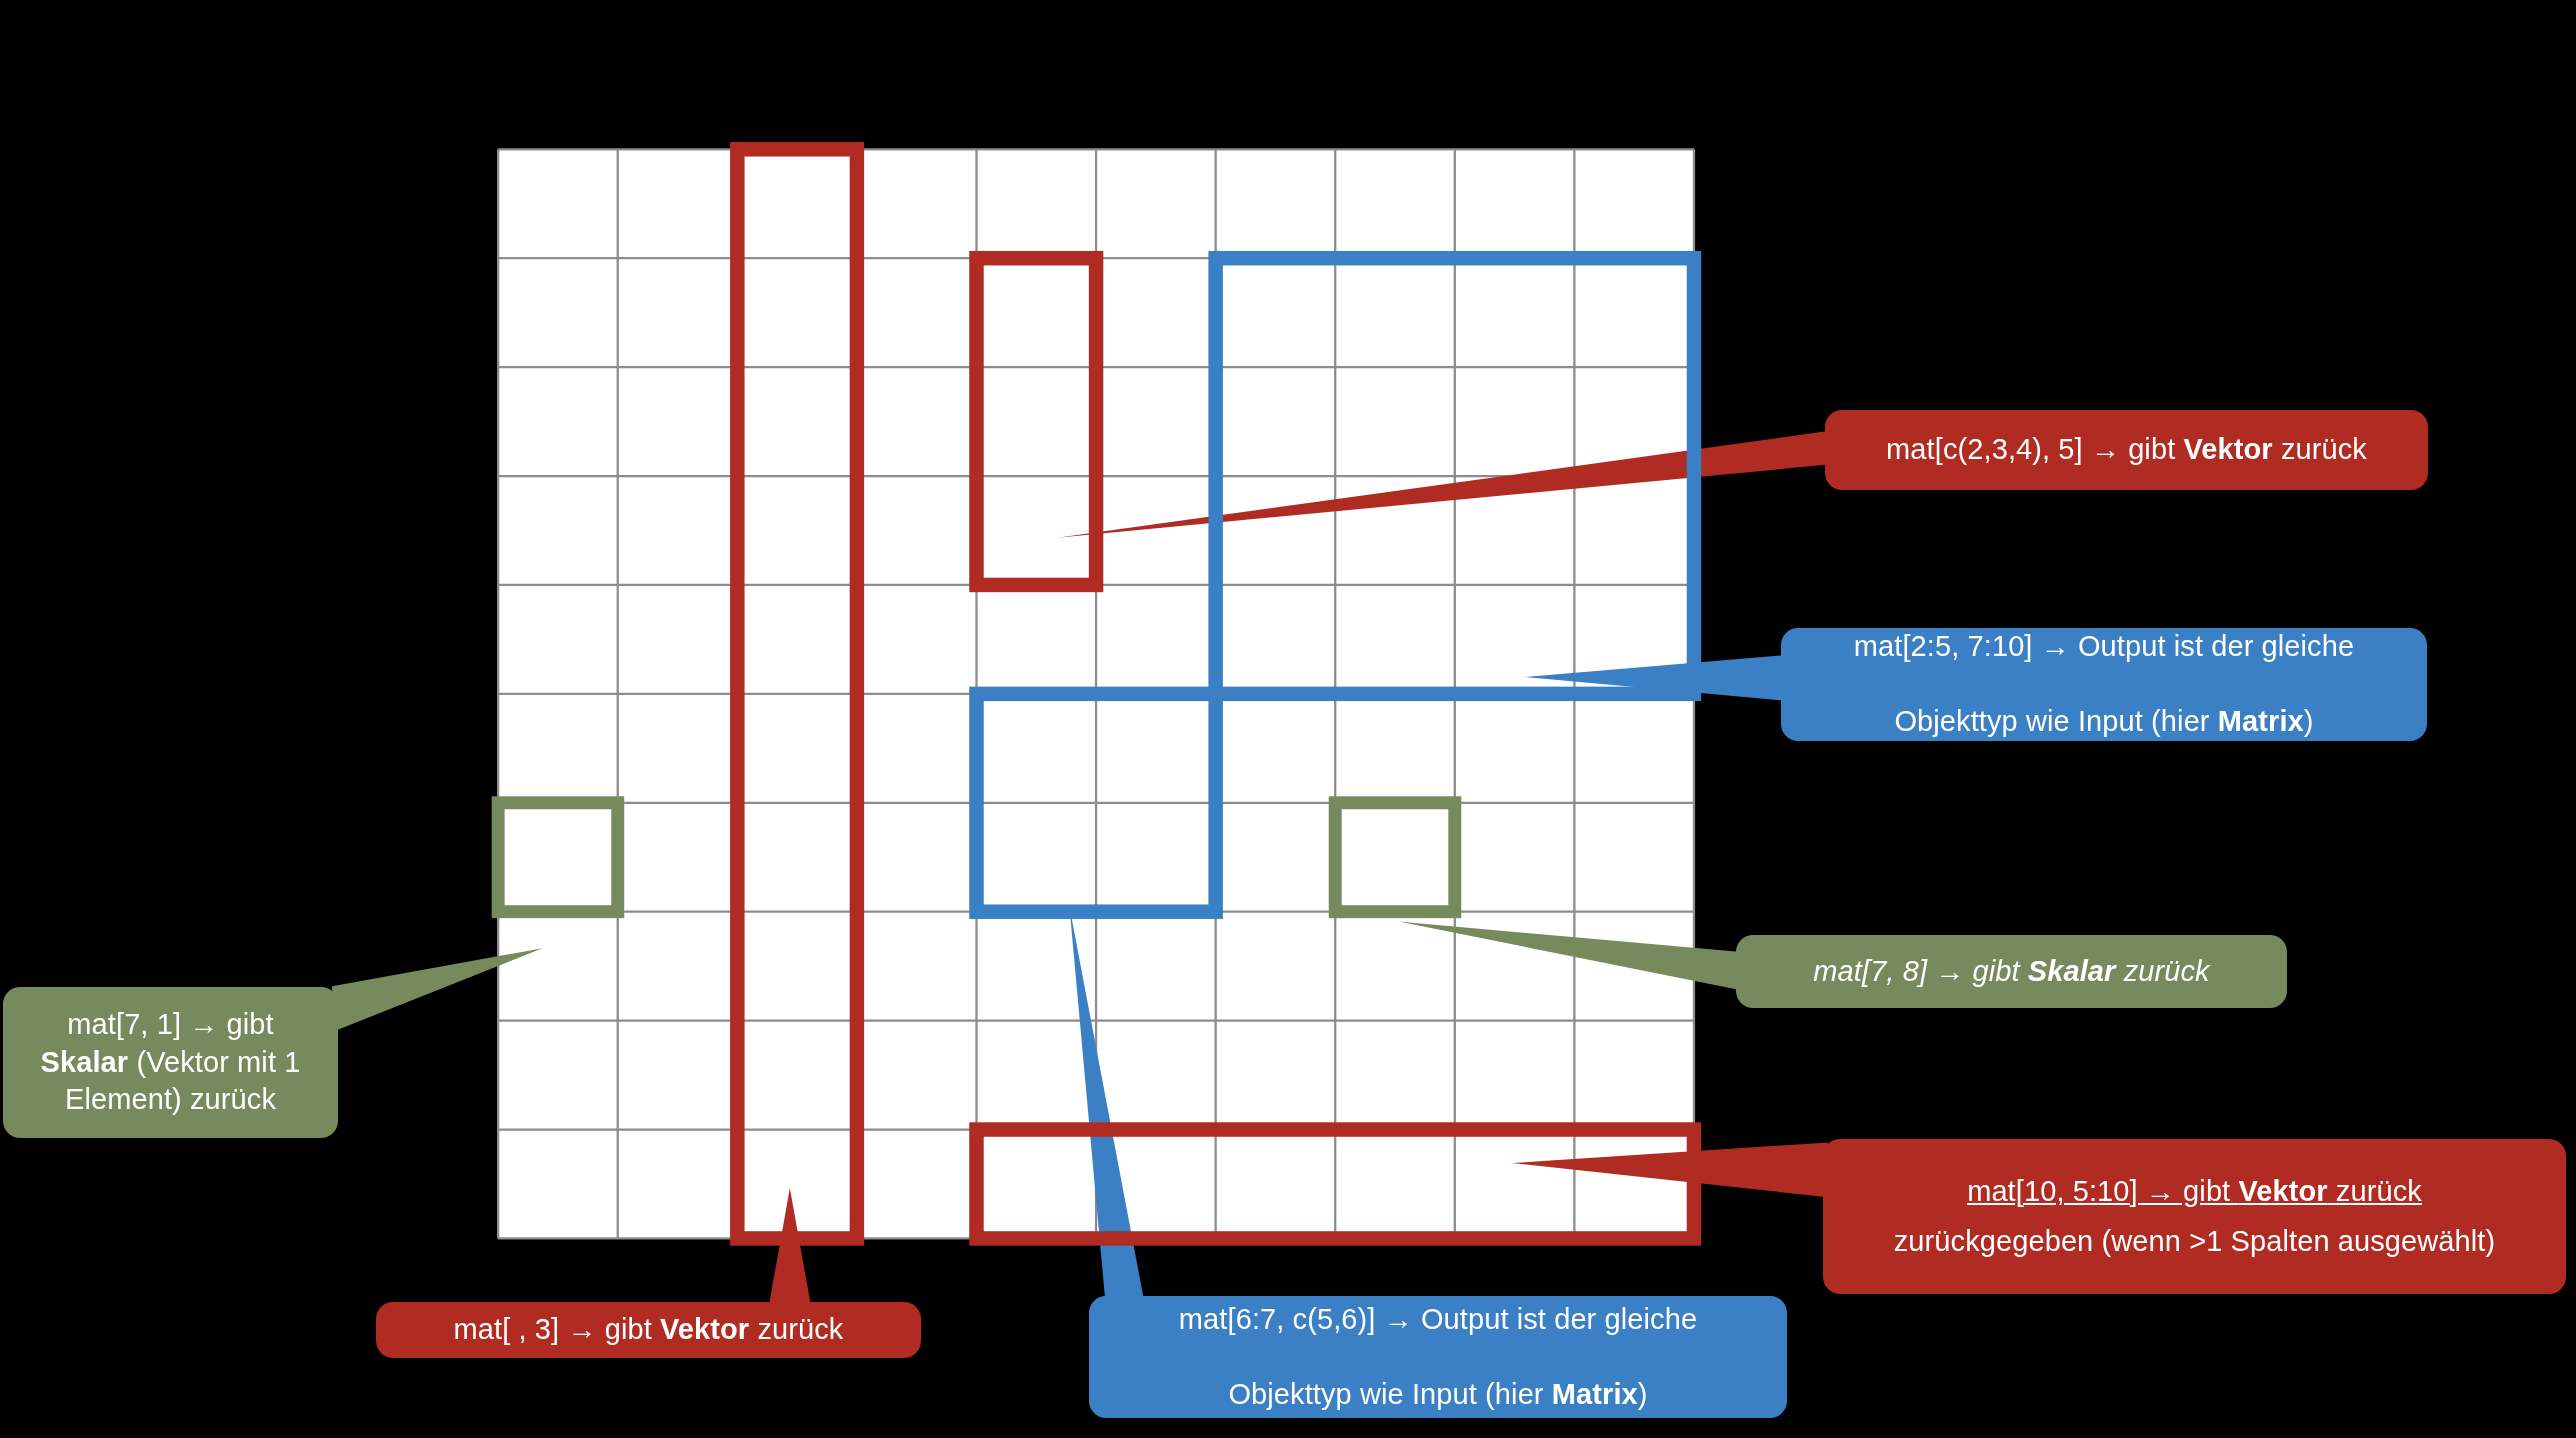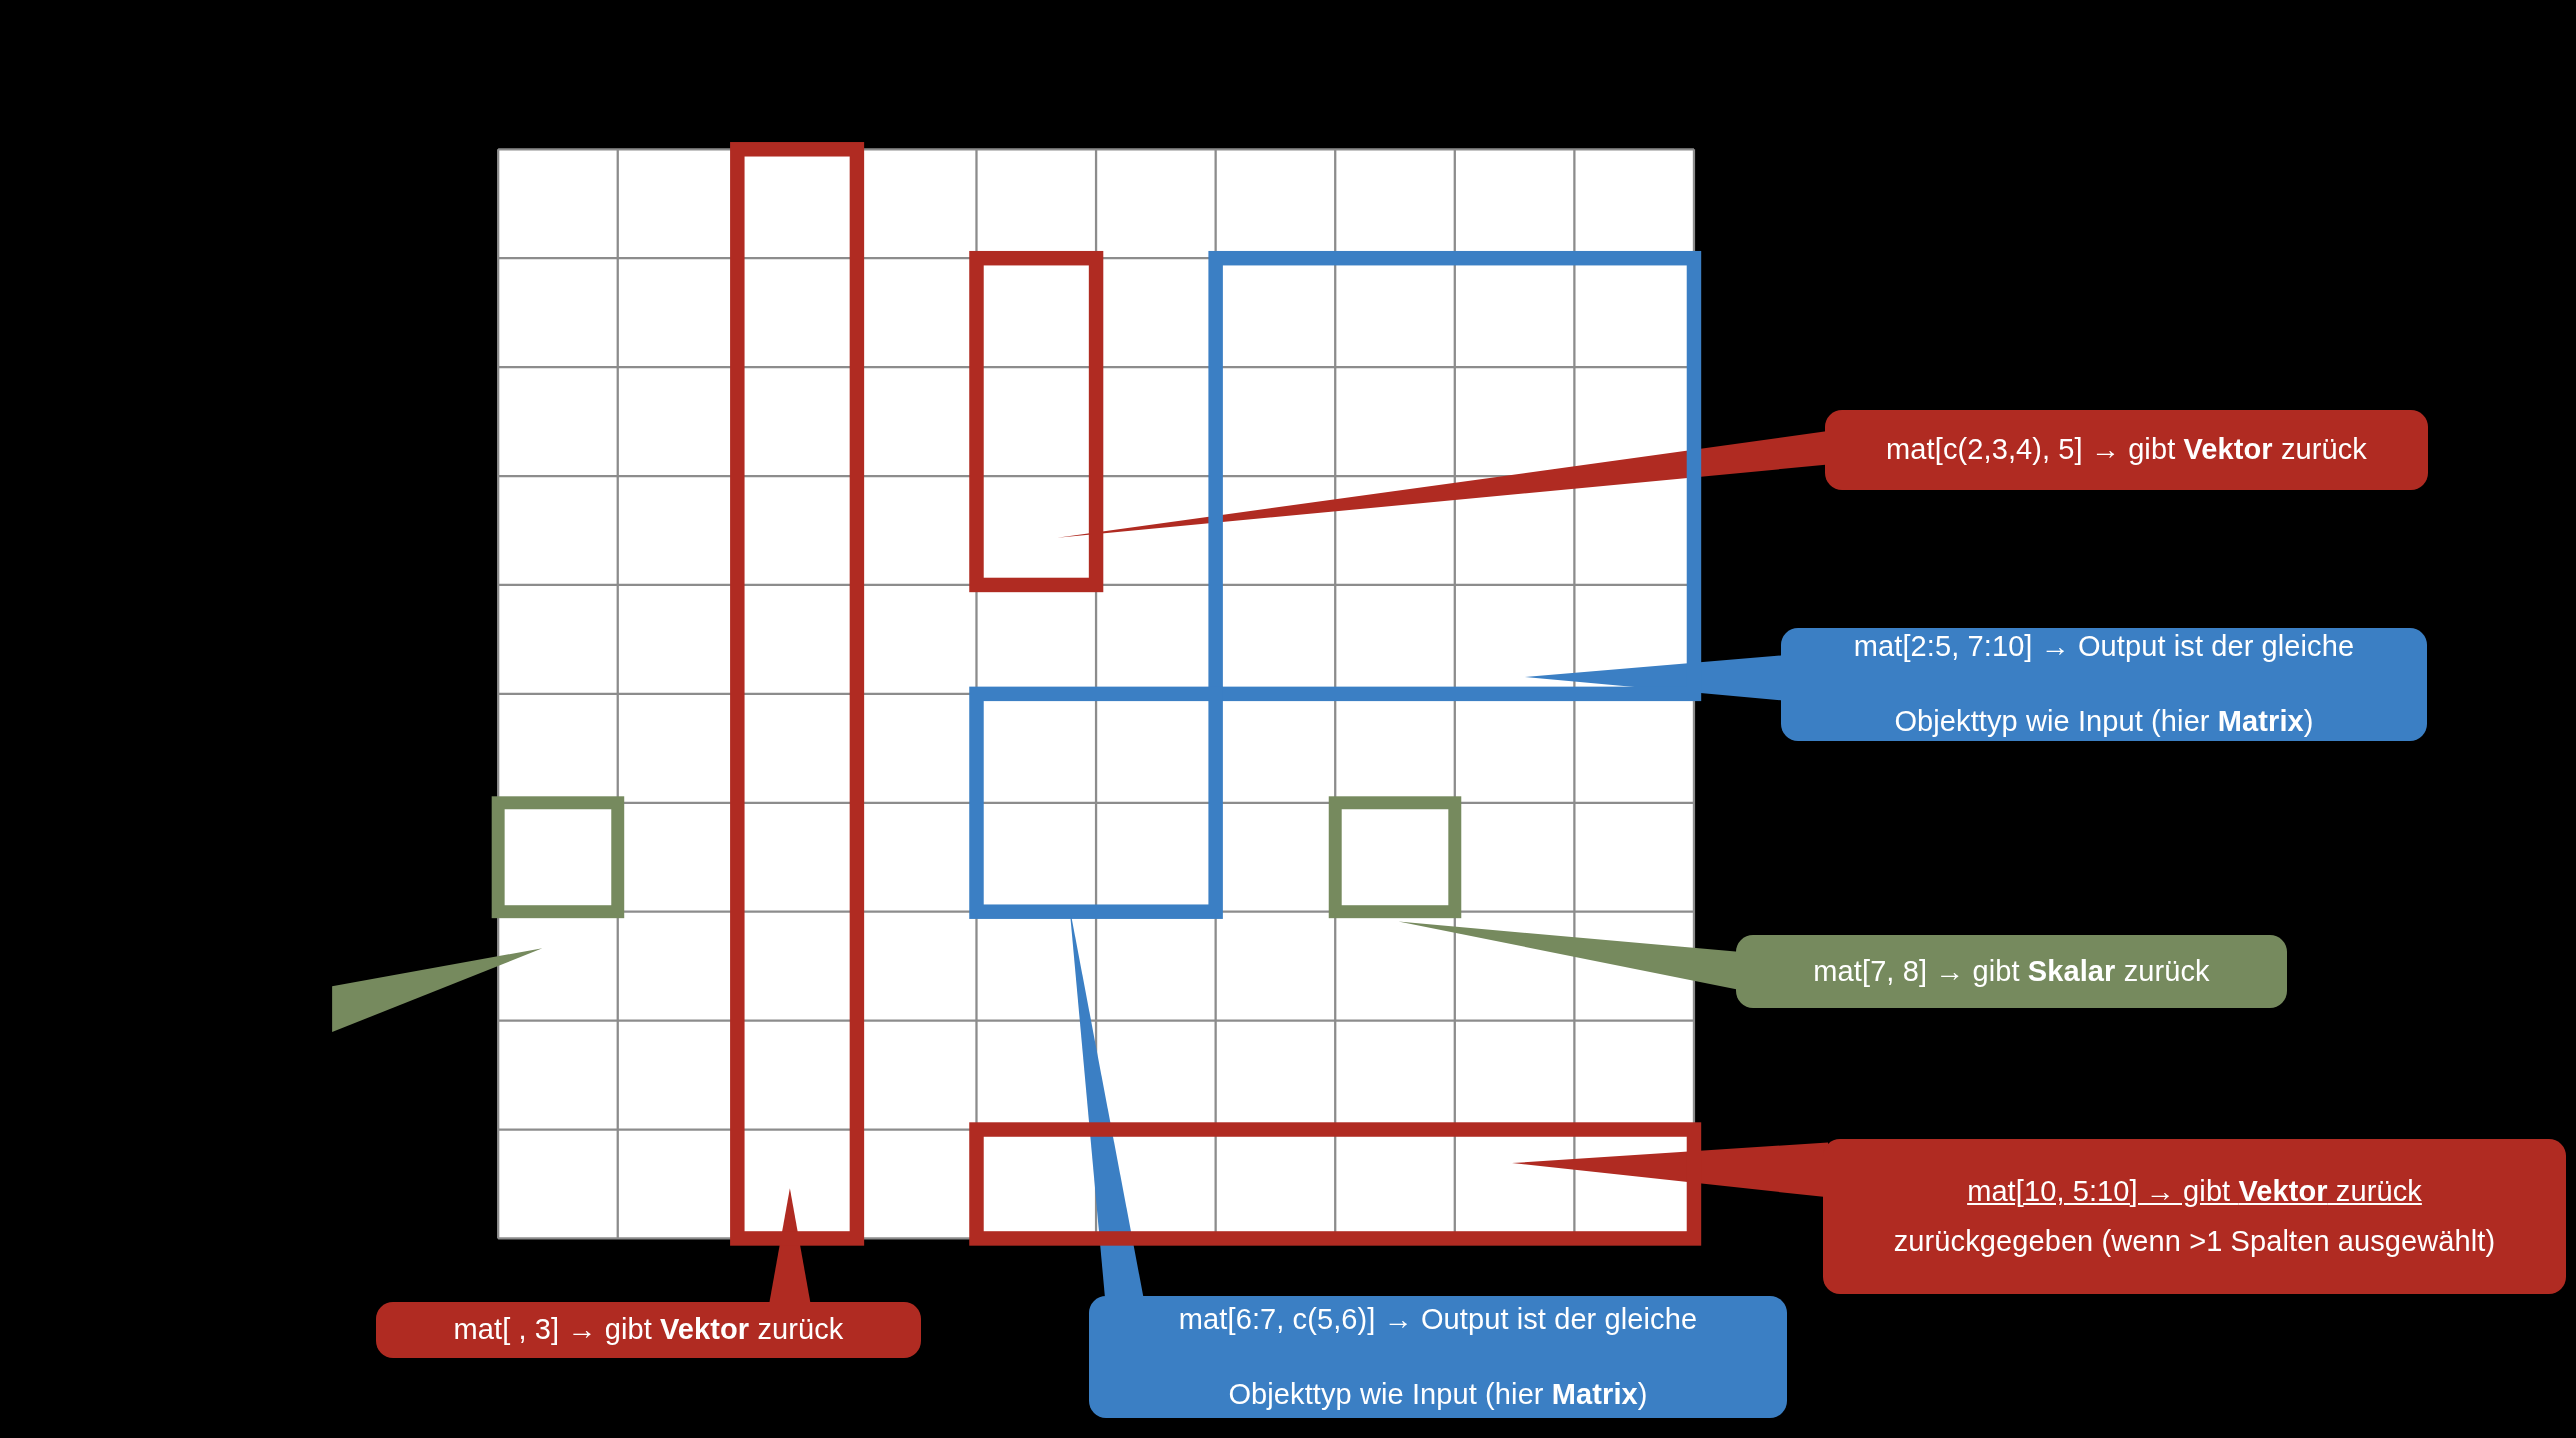--- a/index.html
+++ b/index.html
@@ -46,21 +46,21 @@
   }
   .callout .line { white-space: nowrap; }
   .callout b { font-weight: bold; }
   .c-red   { background: #b02b22; }
   .c-blue  { background: #3b7fc4; gap: 37px; }
   .c-green { background: #768a5e; }
 
   
   #callout-vektor-col5   { left: 1825px; top: 410px;  width: 603px;  height: 80px; }
   #callout-matrix-sub    { left: 1781px; top: 628px;  width: 646px;  height: 113px; }
-  #callout-skalar-right  { left: 1736px; top: 935px; width: 551px;  height: 73px; }
+  #callout-skalar-right  { left: 1736px; top: 935px; width: 551px;  height: 73px; font-style: italic; }
   #callout-vektor-df     { left: 1823px; top: 1139px; width: 743px;  height: 155px;
                            padding: 10.7px 15.2px; }
   #callout-skalar-left   { left: 3px;    top: 987px; width: 335px;  height: 151px; }
   #callout-vektor-col3   { left: 376px;  top: 1302px; width: 545px;  height: 56px; }
   #callout-matrix-sub2   { left: 1089px; top: 1296px; width: 698px;  height: 122px; }
 
   #callout-vektor-df .line:first-child { margin-bottom: 12.2px; text-decoration: underline; }
 </style>
 </head>
 <body>
@@ -135,20 +135,25 @@
 
   <div class="callout c-green" id="callout-skalar-right">
       <div class="line"><span>mat[7, 8] → gibt </span><b>Skalar</b><span> zurück</span></div>
     </div>
 
   <div class="callout c-red" id="callout-vektor-df">
       <div class="line"><span>mat[10, 5:10] → gibt </span><b>Vektor</b><span> zurück</span></div>
       <div class="line"><span>zurückgegeben (wenn &gt;1 Spalten ausgewählt)</span></div>
     </div>
 
+  <div class="callout c-green" id="callout-skalar-left">
+      <div class="line"><span>mat[7, 1] → gibt</span></div>
+      <div class="line"><b>Skalar</b><span> (Vektor mit 1</span></div>
+      <div class="line"><span>Element) zurück</span></div>
+    </div>
 
   <div class="callout c-red" id="callout-vektor-col3">
       <div class="line"><span>mat[ , 3] → gibt </span><b>Vektor</b><span> zurück</span></div>
     </div>
 
   <div class="callout c-blue" id="callout-matrix-sub2">
       <div class="line"><span>mat[6:7, c(5,6)] → Output ist der gleiche</span></div>
       <div class="line"><span>Objekttyp wie Input (hier </span><b>Matrix</b><span>)</span></div>
     </div>
 

